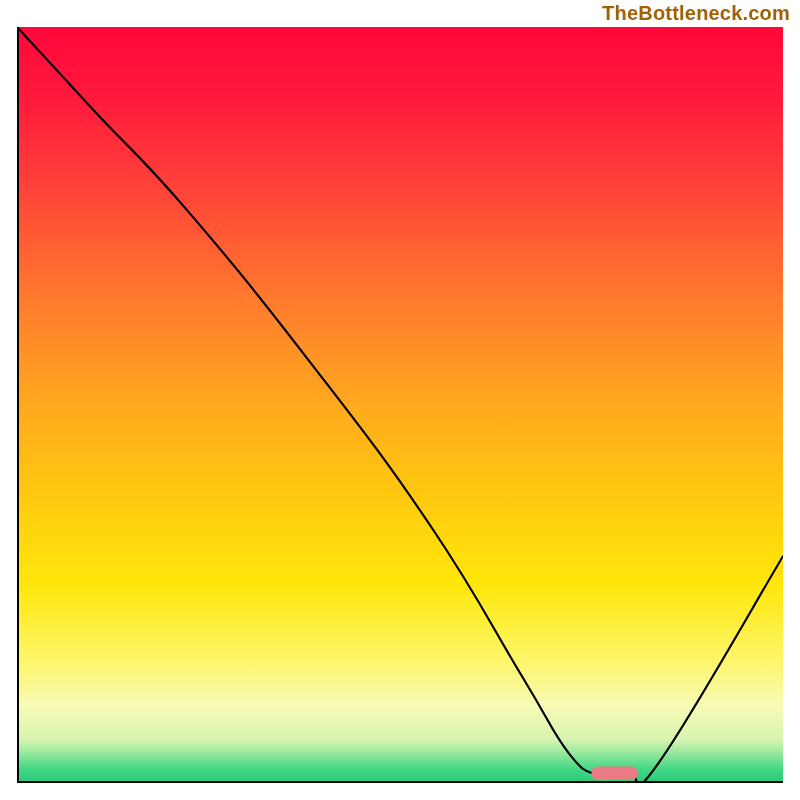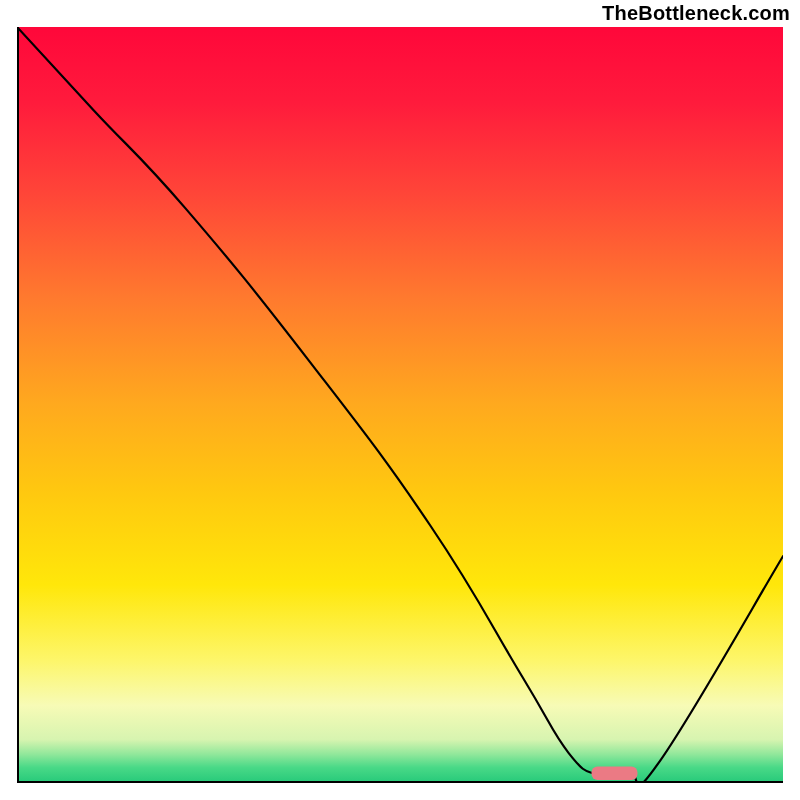--- a/index.html
+++ b/index.html
@@ -15,21 +15,21 @@
     position: relative;
     width: 800px;
     height: 800px;
   }
   .watermark {
     position: absolute;
     top: 2px;
     right: 10px;
     font-size: 20px;
     font-weight: 600;
-    color: #000000;
+    color: #a16207;
     letter-spacing: 0.2px;
     user-select: none;
   }
   .plot {
     position: absolute;
     left: 17px;
     top: 27px;
     width: 766px;
     height: 756px;
   }

